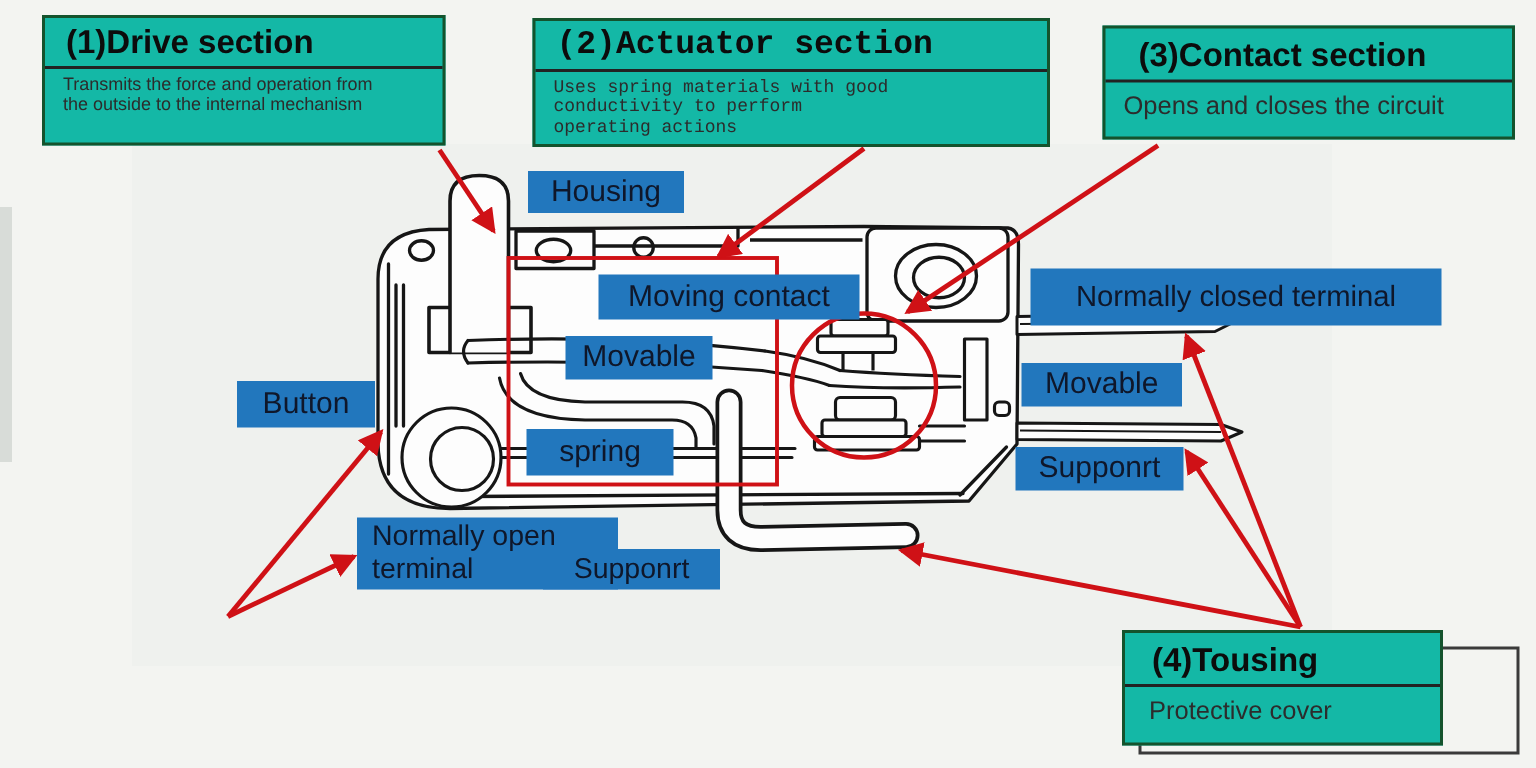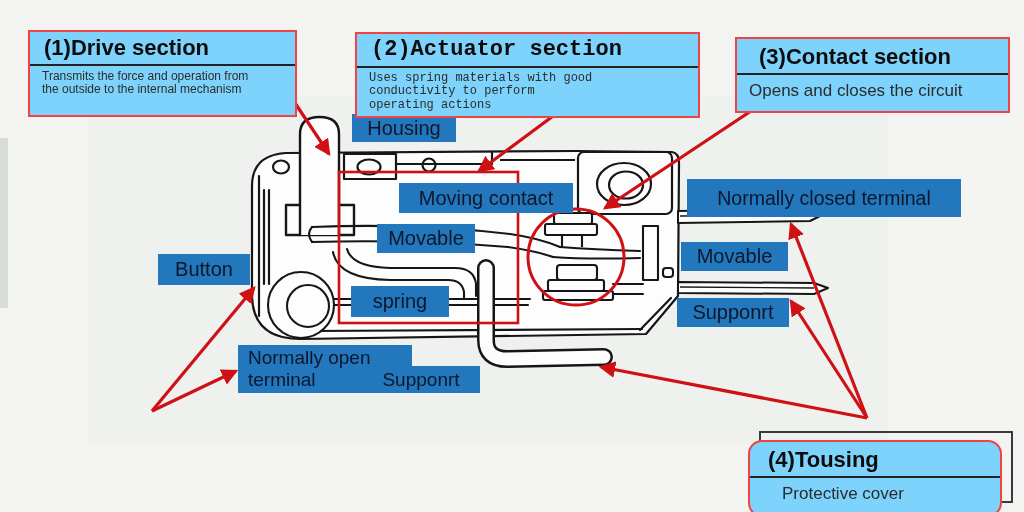--- a/index.html
+++ b/index.html
@@ -6,21 +6,21 @@
   #stage{
     position:relative;width:1024px;height:512px;overflow:hidden;
     background:#f3f4f1;
     font-family:"Liberation Sans",sans-serif;
   }
   #svgart{position:absolute;left:0;top:0;z-index:1;}
   .edge-band{position:absolute;left:0;top:138px;width:8px;height:170px;background:#d8dcd8;z-index:0;}
   .diagram-wash{position:absolute;left:88px;top:96px;width:800px;height:348px;background:#eff1ee;z-index:0;}
 
   
-  .pbox{position:absolute;background:#7dd3fc;border:2px solid #ef4444;box-sizing:border-box;z-index:3;margin-top:20px;}
+  .pbox{position:absolute;background:#14b8a6;border:2px solid #14532d;box-sizing:border-box;z-index:3;}
   .ptitle{border-bottom:2px solid #222;font-weight:bold;color:#0c0c0c;
           font-size:22px;line-height:1.25;padding:2px 10px 2px 14px;white-space:nowrap;}
   .pbody{font-size:12px;color:#2c2c2c;line-height:1.13;padding:4px 12px 2px 12px;}
   .pbox-shadow{position:absolute;border:2px solid #3a3a3a;background:transparent;box-sizing:border-box;z-index:2;}
 
   
   .bluelabel{position:absolute;background:#2277bd;color:#0f172a;z-index:2;
     display:flex;align-items:center;justify-content:center;
     font-size:20px;box-sizing:border-box;}
   .bluelabel.leftalign{justify-content:flex-start;padding-left:10px;}
@@ -162,19 +162,19 @@
     <div class="ptitle">(2)Actuator section</div>
     <div class="pbody" style="padding-right:92px;">Uses spring materials with good conductivity to perform operating actions</div>
   </div>
 
   <div class="pbox" style="left:735px;top:17px;width:275px;height:76px;">
     <div class="ptitle" style="padding-left:22px;padding-top:4px;">(3)Contact section</div>
     <div class="pbody" style="font-size:17px;padding-top:6px;">Opens and closes the circuit</div>
   </div>
 
   <div class="pbox-shadow" style="left:759px;top:431px;width:254px;height:72px;"></div>
-  <div class="pbox" style="left:748px;top:420px;width:254px;height:77px;border-radius:14px;">
+  <div class="pbox" style="left:748px;top:420px;width:214px;height:77px;">
     <div class="ptitle" style="padding-left:18px;padding-top:4px;">(4)Tousing</div>
-    <div class="pbody" style="font-size:17px;padding-top:6px;padding-left:32px;">Protective cover</div>
+    <div class="pbody" style="font-size:17px;padding-top:6px;padding-left:16px;">Protective cover</div>
   </div>
 
 
 </div>
 
 </body></html>

